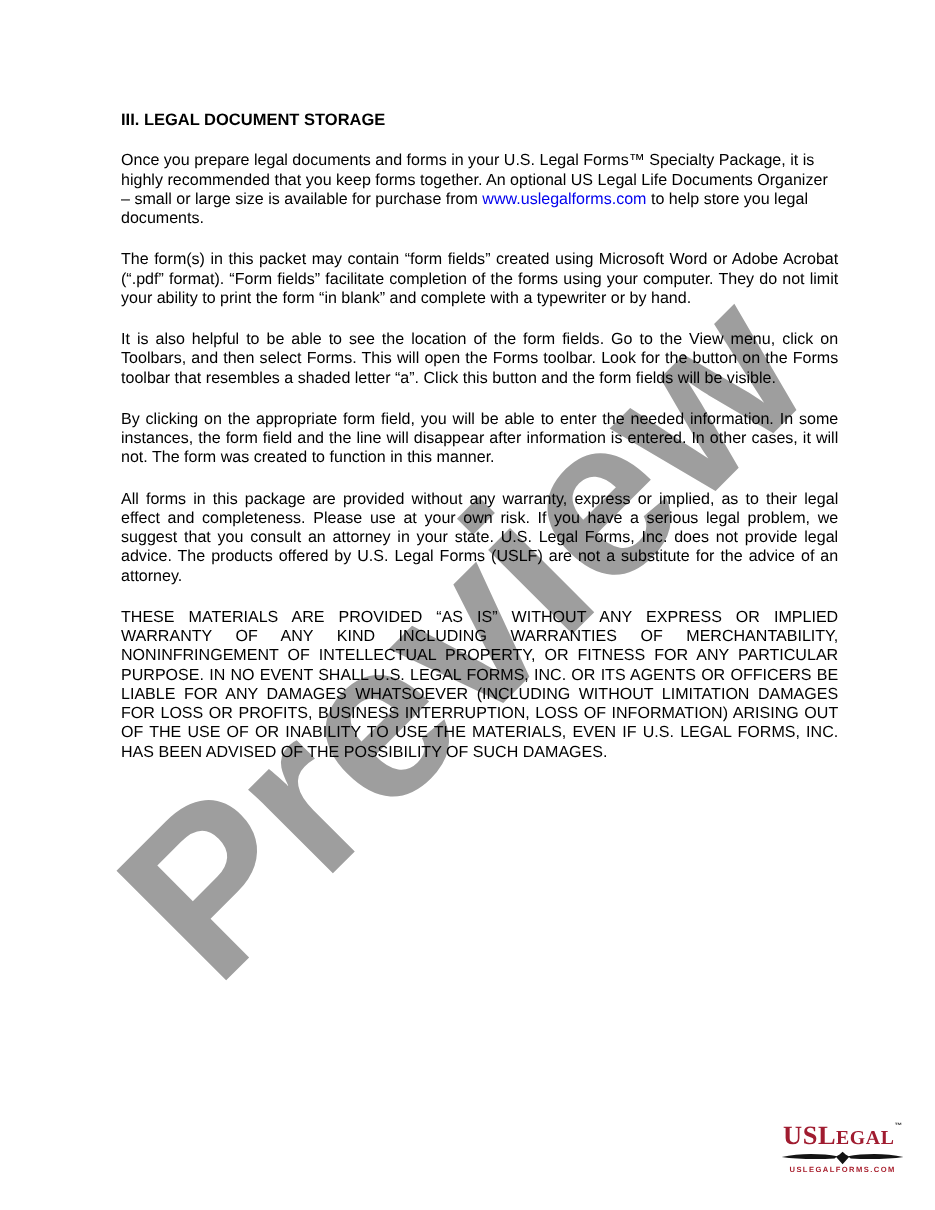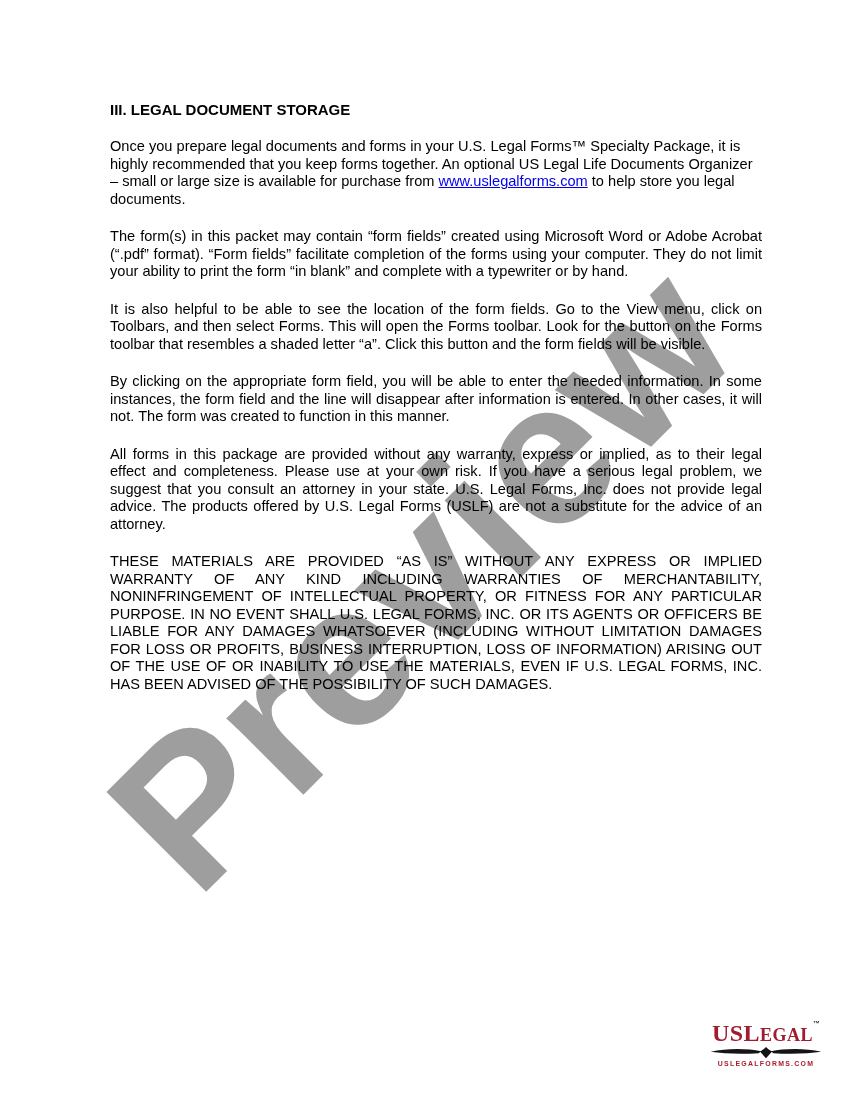--- a/index.html
+++ b/index.html
@@ -51,21 +51,20 @@
   .para {
     margin: 20px 0 0 0;
     text-align: justify;
   }
   .para.ragged { text-align: left; }
   .section-heading + .para { margin-top: 19px; }
   .para.bold { font-weight: 400; }
 
   .doc-link {
     color: #0000ee;
-    text-decoration: underline;
     cursor: pointer;
   }
 
   
   .logo {
     position: absolute;
     left: 701px;
     top: 1021px;
     width: 130px;
     z-index: 1;

